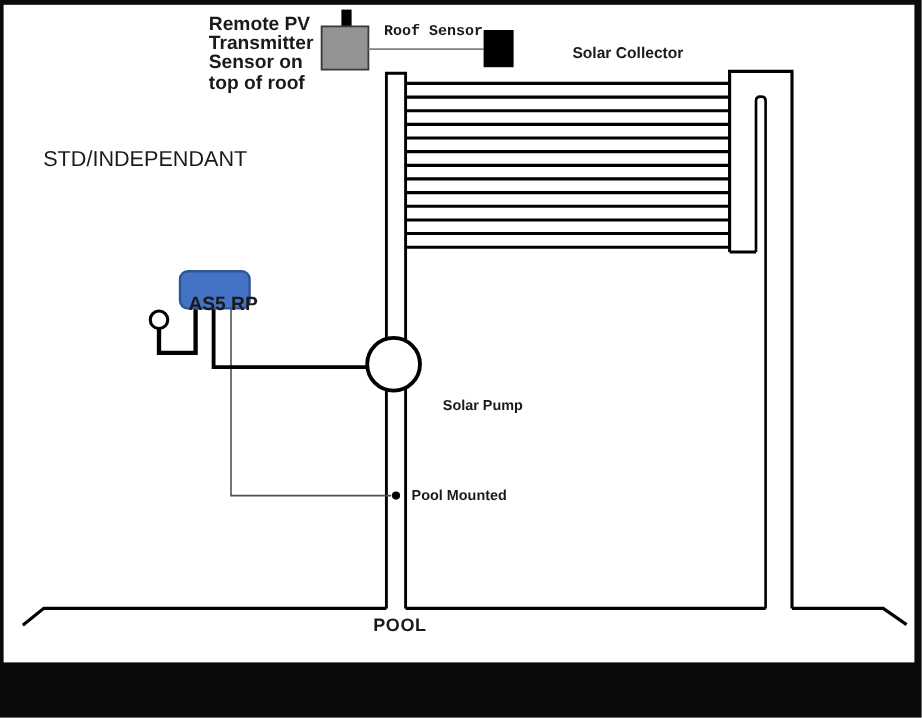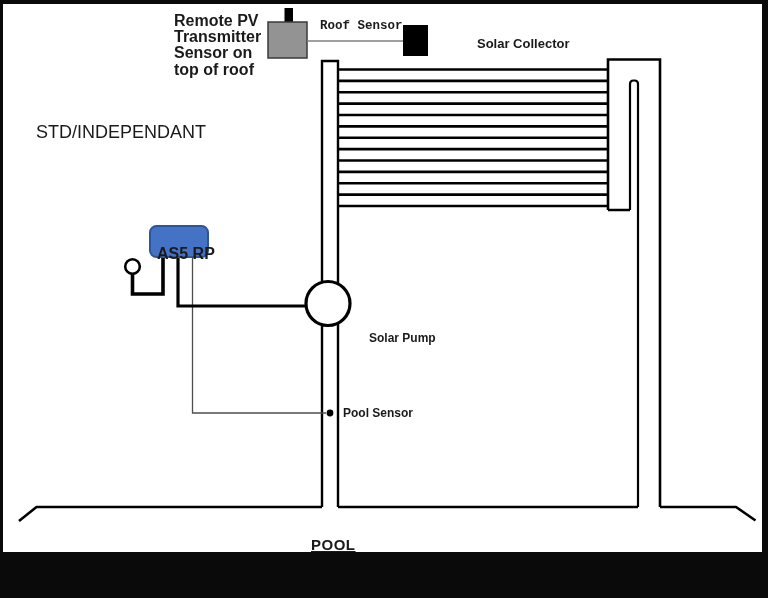--- a/index.html
+++ b/index.html
@@ -35,21 +35,21 @@
   .solar-collector-label{left:477px;top:36px;font-size:13px;text-align:right;}
   .config-title{
     left:36px;top:118px;width:160px;
     text-align:left;
     font-size:18px;font-weight:400;line-height:28px;
     white-space:normal;
   }
   .as5-label{left:157px;top:201px;font-size:16px;margin-top:44px;}
   .solar-pump-label{left:369px;top:301px;font-size:12px;margin-top:30px;}
   .pool-sensor-label{left:343px;top:406px;font-size:12px;}
-  .pool-label{left:311px;top:536px;font-size:15px;letter-spacing:0.5px;text-decoration:underline;}
+  .pool-label{left:311px;top:513px;font-size:15px;letter-spacing:0.5px;}
 </style>
 </head>
 <body>
 
 <div class="canvas"></div>
 
 <svg class="diagram" viewBox="0 0 768 598" xmlns="http://www.w3.org/2000/svg">
 
   <path d="M 322 507 L 322 61 L 338 61 L 338 507" fill="#ffffff" stroke="#000000" stroke-width="2.4"></path>
 
@@ -96,15 +96,15 @@
 <div class="lbl bold solar-collector-label">Solar Collector</div>
 
 <div class="lbl config-title">
   <div>STD/INDEPENDANT</div>
 </div>
 
 <div class="lbl bold as5-label">AS5 RP</div>
 
 <div class="lbl bold solar-pump-label">Solar Pump</div>
 
-<div class="lbl bold pool-sensor-label">Pool Sensor</div>
+<div class="lbl bold pool-sensor-label">Pool Mounted</div>
 
 <div class="lbl bold pool-label">POOL</div>
 
 </body></html>

